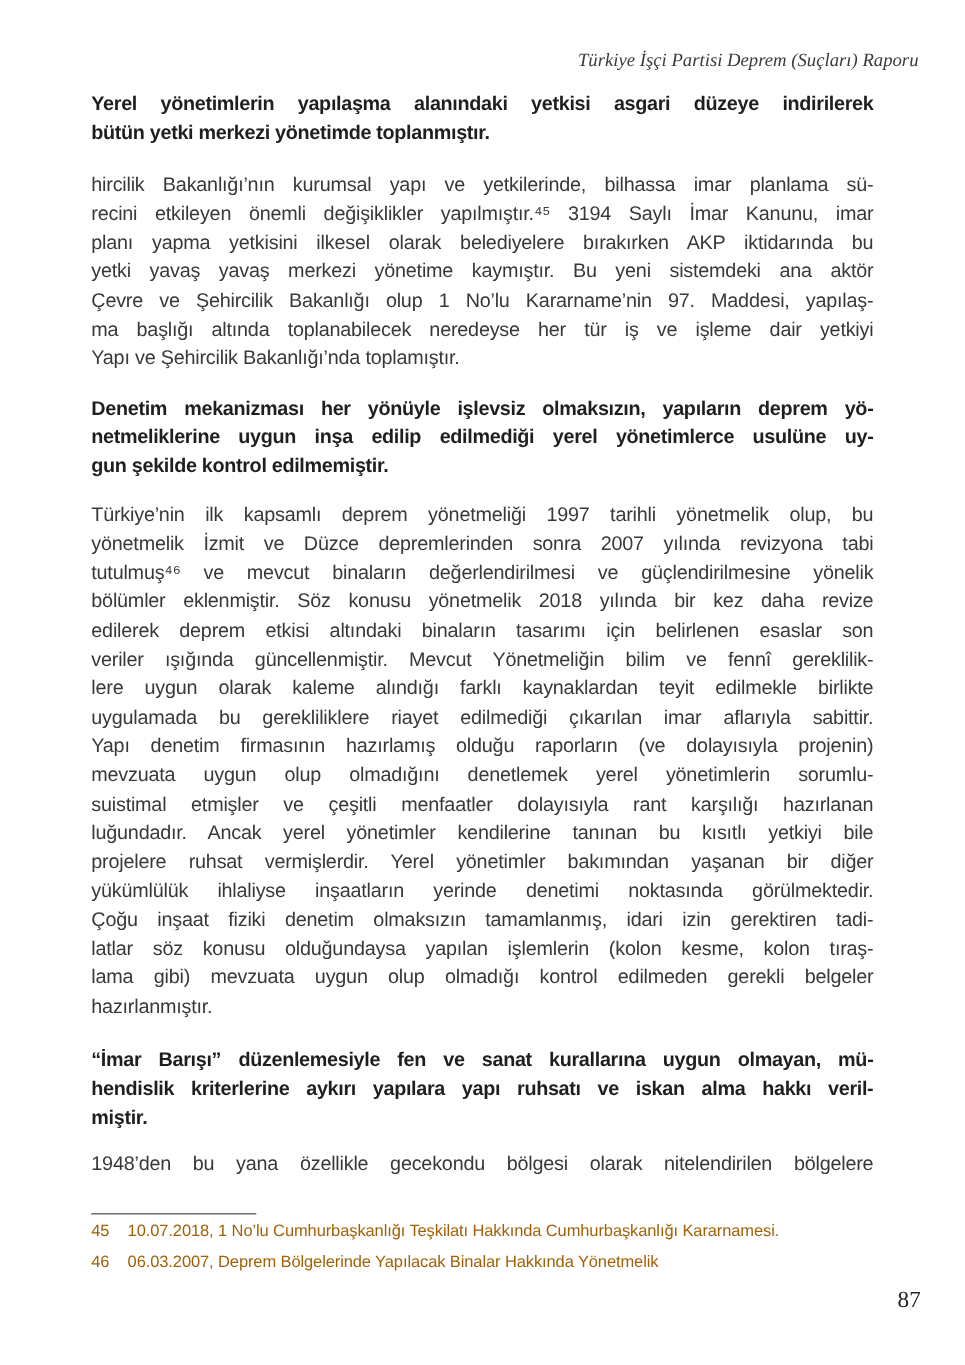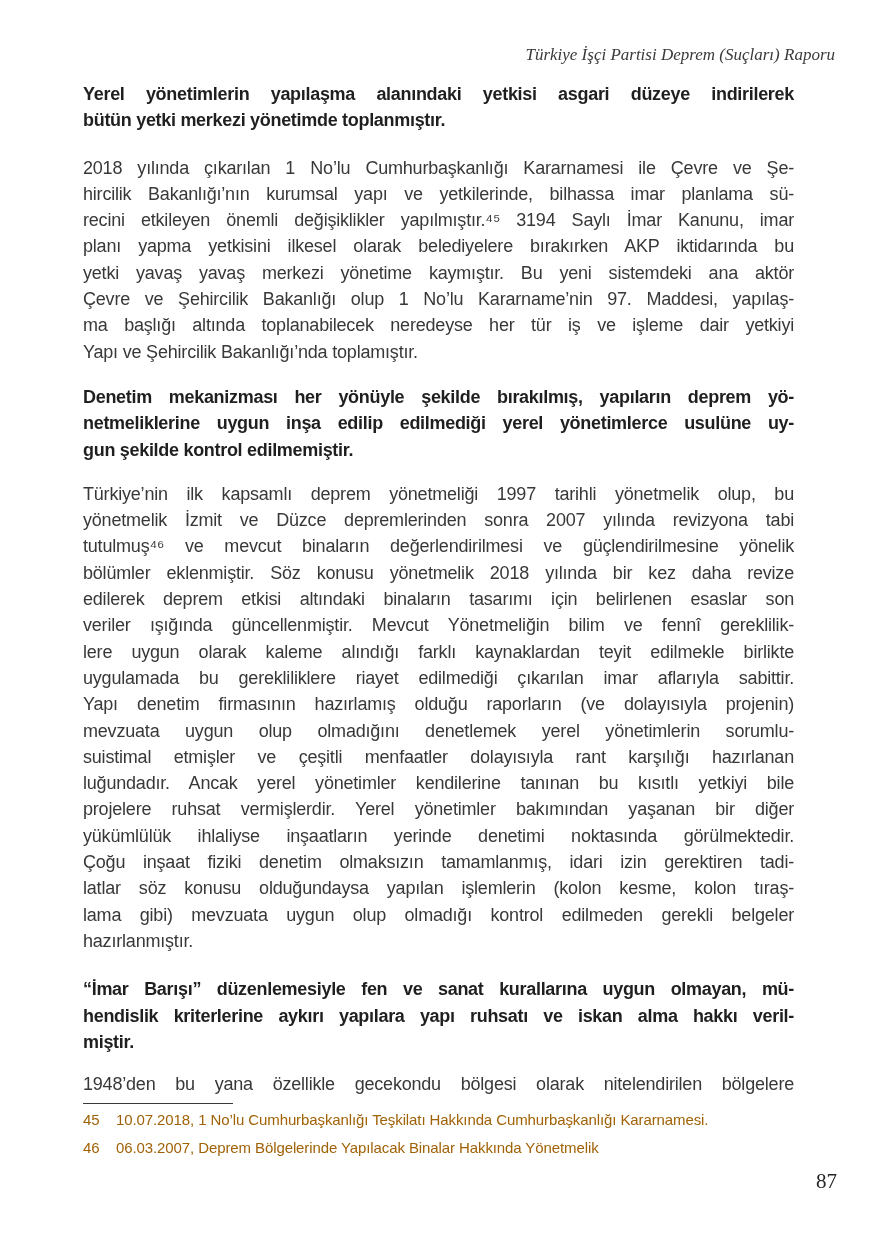--- a/index.html
+++ b/index.html
@@ -101,32 +101,31 @@
   <div class="running-header">Türkiye İşçi Partisi Deprem (Suçları) Raporu</div>
 
   <div class="body-col">
 
     <div class="block heading heading1">
         <div class="line">Yerel yönetimlerin yapılaşma alanındaki yetkisi asgari düzeye indirilerek</div>
         <div class="line last">bütün yetki merkezi yönetimde toplanmıştır.</div>
       </div>
 
     <div class="block para para1">
-        <div class="line">2018 yılında çıkarılan 1 No’lu Cumhurbaşkanlığı Kararnamesi ile Çevre ve Şe-</div>
         <div class="line">hircilik Bakanlığı’nın kurumsal yapı ve yetkilerinde, bilhassa imar planlama sü-</div>
         <div class="line">recini etkileyen önemli değişiklikler yapılmıştır.⁴⁵ 3194 Saylı İmar Kanunu, imar</div>
         <div class="line">planı yapma yetkisini ilkesel olarak belediyelere bırakırken AKP iktidarında bu</div>
         <div class="line">yetki yavaş yavaş merkezi yönetime kaymıştır. Bu yeni sistemdeki ana aktör</div>
         <div class="line">Çevre ve Şehircilik Bakanlığı olup 1 No’lu Kararname’nin 97. Maddesi, yapılaş-</div>
         <div class="line">ma başlığı altında toplanabilecek neredeyse her tür iş ve işleme dair yetkiyi</div>
         <div class="line last">Yapı ve Şehircilik Bakanlığı’nda toplamıştır.</div>
       </div>
 
     <div class="block heading heading2">
-        <div class="line">Denetim mekanizması her yönüyle şekilde bırakılmış, yapıların deprem yö-</div>
+        <div class="line">Denetim mekanizması her yönüyle işlevsiz olmaksızın, yapıların deprem yö-</div>
         <div class="line">netmeliklerine uygun inşa edilip edilmediği yerel yönetimlerce usulüne uy-</div>
         <div class="line last">gun şekilde kontrol edilmemiştir.</div>
       </div>
 
     <div class="block para para2">
         <div class="line">Türkiye’nin ilk kapsamlı deprem yönetmeliği 1997 tarihli yönetmelik olup, bu</div>
         <div class="line">yönetmelik İzmit ve Düzce depremlerinden sonra 2007 yılında revizyona tabi</div>
         <div class="line">tutulmuş⁴⁶ ve mevcut binaların değerlendirilmesi ve güçlendirilmesine yönelik</div>
         <div class="line">bölümler eklenmiştir. Söz konusu yönetmelik 2018 yılında bir kez daha revize</div>
         <div class="line">edilerek deprem etkisi altındaki binaların tasarımı için belirlenen esaslar son</div>

